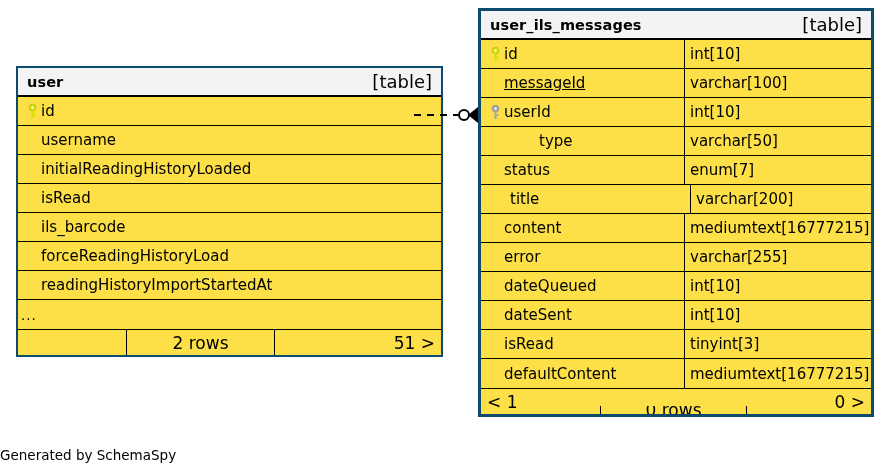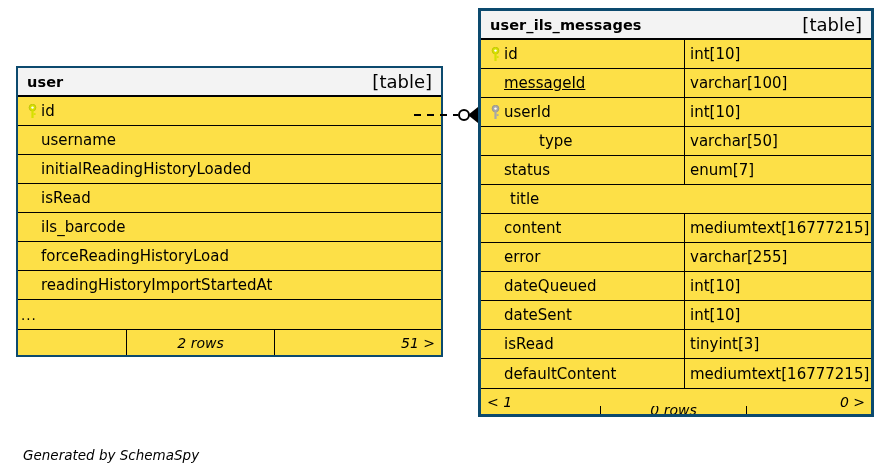--- a/index.html
+++ b/index.html
@@ -116,24 +116,23 @@
     display: flex;
     align-items: stretch;
     border-top: 1.5px solid #000000;
     box-sizing: border-box;
     height: 26px;
   }
   .er-footer .cell {
     display: flex;
     align-items: center;
     box-sizing: border-box;
-    font-size: 14px;
+    font-size: 17px;
     overflow: hidden;
     white-space: nowrap;
-    font-style: italic;
   }
   .er-footer .cell.left {
     justify-content: flex-start;
     padding-left: 6px;
   }
   .er-footer .cell.mid {
     justify-content: center;
     border-left: 1.5px solid #000000;
     border-right: 1.5px solid #000000;
   }
@@ -323,20 +322,23 @@
         <div class="er-col-type">
           <span class="type-label">enum[7]</span>
         </div>
       </div>
 
       <div class="er-row">
         <div class="er-col-name" style="flex:0 0 203px;margin-left:6px;">
           <span class="key-slot"></span>
           <span class="field-label">title</span>
         </div>
+        <div class="er-col-type">
+          <span class="type-label">varchar[200]</span>
+        </div>
       </div>
 
       <div class="er-row">
         <div class="er-col-name" style="flex:0 0 203px;">
           <span class="key-slot"></span>
           <span class="field-label">content</span>
         </div>
         <div class="er-col-type">
           <span class="type-label">mediumtext[16777215]</span>
         </div>
@@ -394,15 +396,15 @@
 
     </div>
 
     <div class="er-footer">
       <div class="cell left" style="flex:0 0 119px;">&lt; 1</div>
       <div class="cell mid" style="flex:0 0 147px;margin-top:17px;">0 rows</div>
       <div class="cell right">0 &gt;</div>
     </div>
   </div>
 
-  <div class="caption" style="left:23px; top:447px;font-style:italic;">Generated by SchemaSpy</div>
+  <div class="caption" style="left:0; top:447px;">Generated by SchemaSpy</div>
 
 </div>
 
 </body></html>

